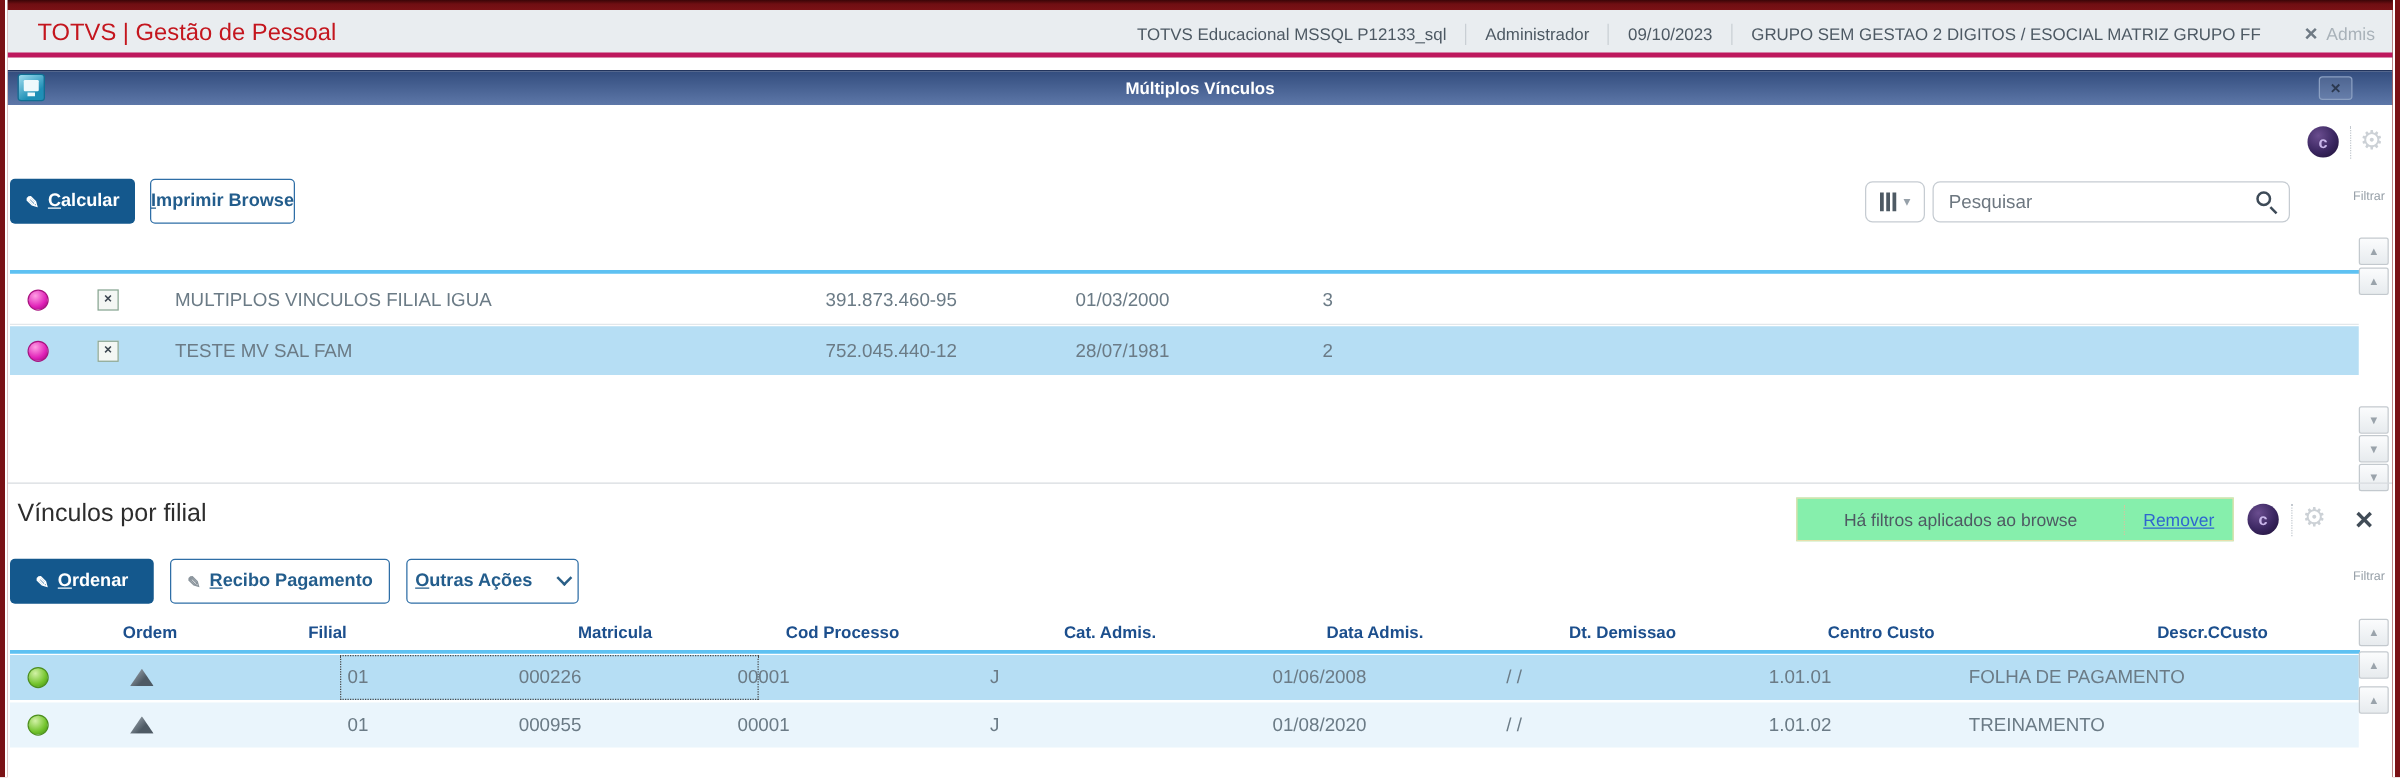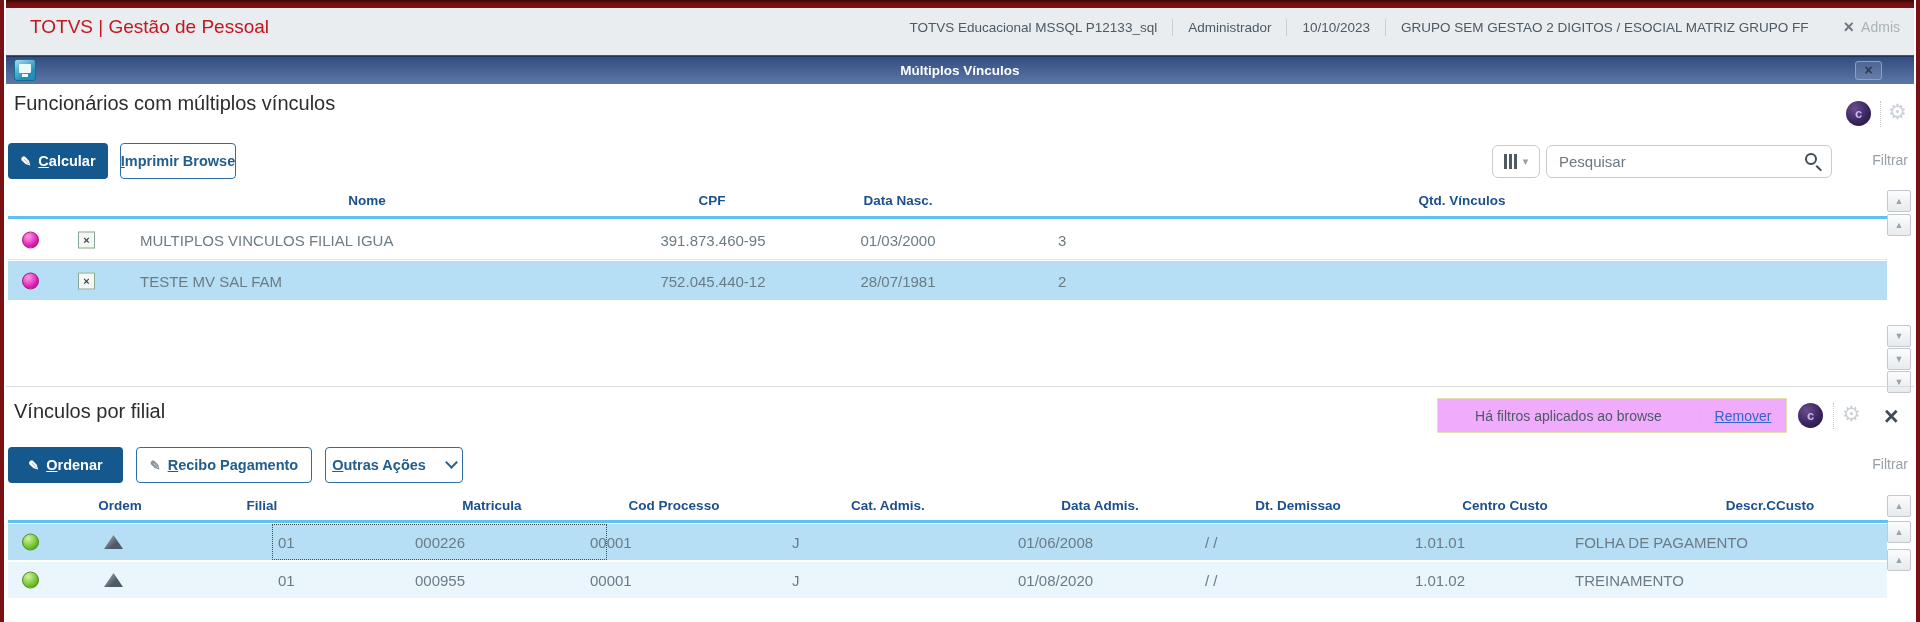--- a/index.html
+++ b/index.html
@@ -6,22 +6,22 @@
   *{box-sizing:border-box;}
   .screen{position:relative;width:1920px;height:622px;background:#fff;overflow:hidden;
           font-family:"Liberation Sans",sans-serif;color:#333;}
 
   
   .chrome-top{position:absolute;left:0;top:0;width:1920px;height:8px;
               background:linear-gradient(#3a0507,#6f0e12 40%,#7a1115);}
   .chrome-left{position:absolute;left:0;top:0;width:6px;height:622px;background:#7a1115;box-shadow:inset -2px 0 0 #fff;}
   .chrome-right{position:absolute;right:0;top:0;width:6px;height:622px;background:#7a1115;box-shadow:inset 2px 0 0 #fff;}
 
-  .topbar{position:absolute;left:6px;top:8px;width:1908px;height:48px;background:#e9edf0;
-          border-bottom:1px solid #be185d;}
+  .topbar{position:absolute;left:6px;top:8px;width:1908px;height:38px;background:#e9edf0;
+          border-bottom:4px solid #be185d;}
   .app-title{position:absolute;left:24px;top:0;height:38px;line-height:38px;font-size:19px;color:#c4161e;white-space:nowrap;}
   .topbar-right{position:absolute;right:8px;top:0;height:38px;display:flex;align-items:center;font-size:13.5px;color:#4d5963;}
   .tb-item{padding:0 15px;white-space:nowrap;}
   .tb-sep{width:0;height:17px;border-left:1px solid #c9cfd4;}
   .sair{display:flex;align-items:center;gap:7px;margin-left:14px;padding:0 6px;cursor:default;}
   .sair-x{color:#6f7a84;font-size:18px;font-weight:bold;line-height:1;}
   .sair-t{color:#a9b2b9;font-size:14px;}
 
   
   .titlebar{position:absolute;left:6px;top:56px;width:1908px;height:28px;
@@ -31,21 +31,21 @@
   .win-icon:before{content:"";position:absolute;left:4px;top:4px;width:12px;height:9px;background:#eef9fc;border-radius:1px;}
   .win-icon:after{content:"";position:absolute;left:7px;top:14px;width:6px;height:3px;background:#eef9fc;}
   .win-title{position:absolute;left:0;top:0;width:100%;height:28px;line-height:28px;text-align:center;
              color:#fff;font-size:13.5px;font-weight:bold;}
   .win-close{position:absolute;right:32px;top:4px;width:27px;height:19px;border:1px solid #8ba0c2;border-radius:3px;
              background:rgba(255,255,255,.10);text-align:center;line-height:17px;color:#2c3950;
              font-size:14px;font-weight:bold;cursor:default;}
 
   
   .h1{position:absolute;font-size:20px;color:#2d2d2d;white-space:nowrap;}
-  .filtrar{position:absolute;width:60px;text-align:right;font-size:14px;color:#97a0a8;}
+  .filtrar{position:absolute;width:60px;text-align:right;font-size:10px;color:#97a0a8;}
 
   
   .btn{position:absolute;height:36px;border-radius:4px;display:flex;align-items:center;justify-content:center;
        gap:7px;font-size:14.5px;font-weight:bold;white-space:nowrap;cursor:default;}
   .btn-primary{background:#14588d;color:#fff;}
   .btn-outline{background:#fff;border:1px solid #2e6ea6;color:#235d8c;}
   .pencil{font-size:13px;line-height:1;}
   .pencil-w{color:#fff;}
   .pencil-g{color:#8a949c;}
   .u{text-decoration:underline;}
@@ -66,21 +66,21 @@
 
   
   .assist{position:absolute;width:25px;height:25px;border-radius:50%;
           background:radial-gradient(circle at 35% 30%,#6a4d8f,#3a2660 55%,#1c0f33);
           color:#c9b6ea;font-size:13px;font-weight:bold;display:flex;align-items:center;justify-content:center;}
   .dotsep{position:absolute;width:0;height:26px;border-left:1px dotted #c3c9cf;}
   .gear{position:absolute;font-family:"DejaVu Sans",sans-serif;font-size:21px;color:#ccd1d6;line-height:1;}
   .bigx{position:absolute;font-size:25px;font-weight:bold;color:#414c57;line-height:1;}
 
   
-  .notice{position:absolute;left:1437px;top:398px;width:350px;height:35px;background:#f0abfc;border:1px solid #e7e0ad;
+  .notice{position:absolute;left:1437px;top:398px;width:350px;height:35px;background:#86efac;border:1px solid #e7e0ad;
           display:flex;align-items:center;font-size:14px;color:#4e5a63;}
   .notice-text{flex:1;text-align:center;}
   .notice-sep{width:0;height:24px;border-left:1px dotted #cfc89e;}
   .remover{width:86px;text-align:center;color:#2f66d0;text-decoration:underline;cursor:default;}
 
   
   .ghead{position:absolute;left:8px;width:1880px;height:20px;}
   .hcell{position:absolute;top:0;text-align:center;font-size:13.5px;font-weight:bold;color:#1c4f8d;white-space:nowrap;}
   .gline{position:absolute;left:8px;width:1880px;height:3px;background:#5ec1f2;}
   .grow{position:absolute;left:8px;width:1879px;}
@@ -109,39 +109,38 @@
 
   <div class="chrome-top"></div>
 
   <div class="topbar">
     <div class="app-title">TOTVS | Gestão de Pessoal</div>
     <div class="topbar-right">
       <span class="tb-item">TOTVS Educacional MSSQL P12133_sql</span>
       <span class="tb-sep"></span>
       <span class="tb-item">Administrador</span>
       <span class="tb-sep"></span>
-      <span class="tb-item">10/10/2023</span>
+      <span class="tb-item">09/10/2023</span>
       <span class="tb-sep"></span>
       <span class="tb-item">GRUPO SEM GESTAO 2 DIGITOS / ESOCIAL MATRIZ GRUPO FF</span>
       <span class="sair">
         <span class="sair-x">×</span>
         <span class="sair-t">Admis</span>
       </span>
     </div>
   </div>
 
   <div class="titlebar">
     <div class="win-icon"></div>
     <div class="win-title">Múltiplos Vínculos</div>
     <div class="win-close">
       <span>×</span>
     </div>
   </div>
 
-  <div class="h1" style="left:14px;top:92px;">Funcionários com múltiplos vínculos</div>
 
   <div class="assist" style="left:1846px;top:101px;">
     <span>c</span>
   </div>
   <div class="dotsep" style="left:1880px;top:101px;"></div>
   <div class="gear" style="left:1888px;top:102px;">⚙</div>
 
   <div class="btn btn-primary" style="left:8px;top:143px;width:100px;">
     <span class="pencil pencil-w">✎</span>
     <span><span class="u">C</span><span>alcular</span></span>
@@ -155,26 +154,20 @@
     <span class="bar3"></span>
     <span class="bar3"></span>
     <span class="dd">▾</span>
   </div>
   <div class="searchbox" style="left:1546px;top:145px;">
     <input type="text" placeholder="Pesquisar" style="">
     <span class="mag"></span>
   </div>
   <div class="filtrar" style="left:1848px;top:152px;">Filtrar</div>
 
-  <div class="ghead" style="top:193px;">
-    <span class="hcell" style="left:159px;width:400px;">Nome</span>
-    <span class="hcell" style="left:604px;width:200px;">CPF</span>
-    <span class="hcell" style="left:790px;width:200px;">Data Nasc.</span>
-    <span class="hcell" style="left:1354px;width:200px;">Qtd. Vínculos</span>
-  </div>
   <div class="gline" style="top:216px;"></div>
 
   <div class="grow" style="top:220px;height:40px;background:#fff;border-bottom:1px solid #e3e7ea;">
     <span class="dot dot-pink" style="left:14px;"></span>
     <span class="xlicon" style="left:70px;">×</span>
     <span class="cell" style="left:132px;">MULTIPLOS VINCULOS FILIAL IGUA</span>
     <span class="cell cellc" style="left:585px;width:240px;">391.873.460-95</span>
     <span class="cell cellc" style="left:790px;width:200px;">01/03/2000</span>
     <span class="cell" style="left:1050px;">3</span>
   </div>

